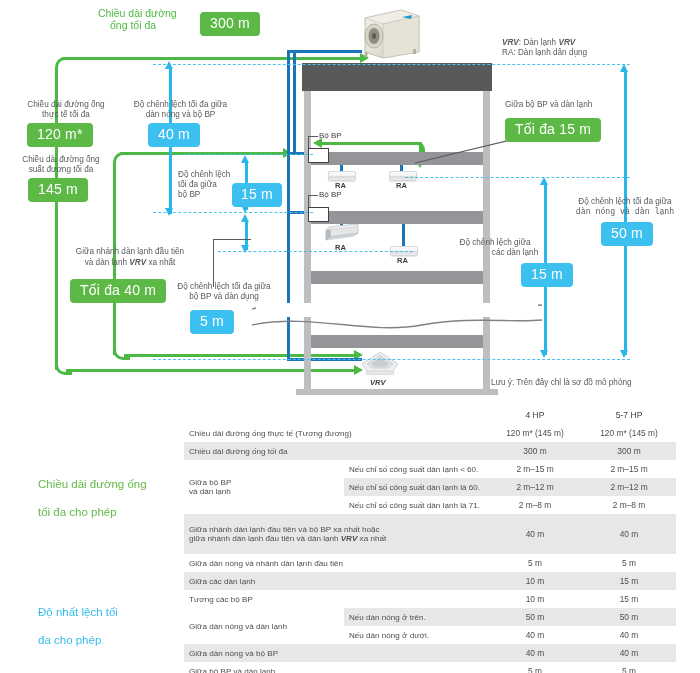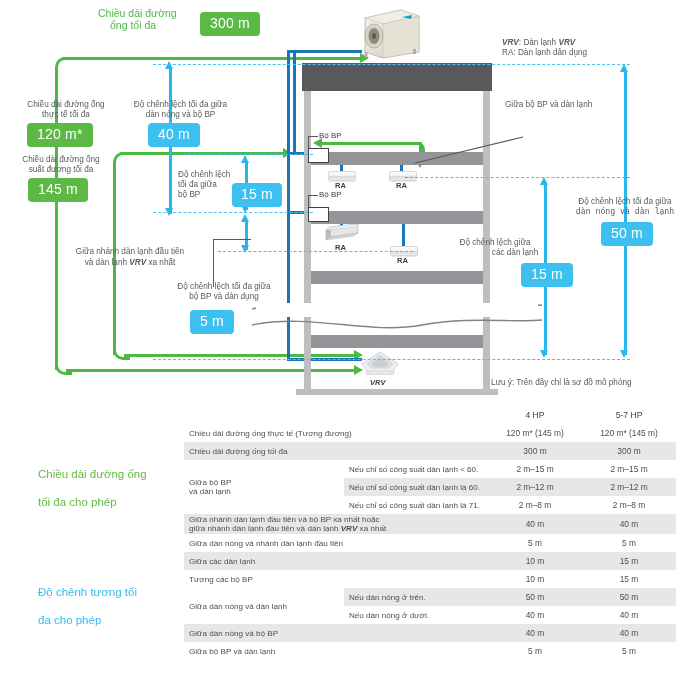--- a/index.html
+++ b/index.html
@@ -299,26 +299,28 @@
 
   <div class="cap" style="left:178px;top:170px;">Độ chênh lệch</div>
   <div class="cap" style="left:178px;top:180px;">tối đa giữa</div>
   <div class="cap" style="left:178px;top:190px;">bộ BP</div>
   <div class="badge blue" style="left:232px;top:183px;font-size:14px;padding:4px 9px 6px 9px;">15 m</div>
 
   <div class="cap c" style="left:50px;top:247px;width:160px;">Giữa nhánh dàn lạnh đầu tiên</div>
   <div class="cap c" style="left:50px;top:258px;width:160px;">
     và dàn lạnh <i>VRV</i> xa nhất
   </div>
+  <div class="badge green" style="left:70px;top:279px;font-size:14px;padding:4px 10px 6px 10px;">Tối đa 40 m</div>
 
   <div class="cap c" style="left:160px;top:282px;width:128px;">Độ chênh lệch tối đa giữa</div>
   <div class="cap c" style="left:160px;top:292px;width:128px;">bộ BP và dàn dụng</div>
   <div class="badge blue" style="left:190px;top:310px;font-size:14px;padding:4px 10px 6px 10px;">5 m</div>
 
   <div class="cap" style="left:505px;top:100px;">Giữa bộ BP và dàn lạnh</div>
+  <div class="badge green" style="left:505px;top:118px;font-size:14px;padding:4px 10px 6px 10px;">Tối đa 15 m</div>
 
   <div class="cap c" style="left:560px;top:197px;width:130px;">Độ chênh lệch tối đa giữa</div>
   <div class="cap c" style="left:560px;top:207px;width:130px;font-family:Liberation Mono, monospace;">dàn nóng và dàn lạnh</div>
   <div class="badge blue" style="left:601px;top:222px;font-size:14px;padding:4px 10px 6px 10px;">50 m</div>
 
   <div class="cap c" style="left:420px;top:238px;width:150px;">Độ chênh lệch giữa</div>
   <div class="cap c" style="left:440px;top:248px;width:150px;">các dàn lạnh</div>
   <div class="badge blue" style="left:521px;top:263px;font-size:14px;padding:4px 10px 6px 10px;">15 m</div>
 
   <div class="cap" style="left:491px;top:378px;">Lưu ý: Trên đây chỉ là sơ đồ mô phỏng</div>
@@ -367,39 +369,39 @@
       <td class="val shade vsep-l">2 m–12 m</td>
     </tr>
 
     <tr>
       <td class="sub">Nếu chỉ số công suất dàn lạnh là 71.</td>
       <td class="val vsep-l">2 m–8 m</td>
       <td class="val vsep-l">2 m–8 m</td>
     </tr>
 
     <tr>
-      <td class="shade" colspan="2" style="height:20px;">
+      <td class="shade" colspan="2" style="height:40px;">
         <div>Giữa nhánh dàn lạnh đầu tiên và bộ BP xa nhất hoặc</div>
         <div>
           <span>giữa nhánh dàn lạnh đầu tiên và dàn lạnh </span><i>VRV</i><span> xa nhất</span>
         </div>
       </td>
       <td class="val shade vsep-l">40 m</td>
       <td class="val shade vsep-l">40 m</td>
     </tr>
 
     <tr>
       <td colspan="2">Giữa dàn nóng và nhánh dàn lạnh đầu tiên</td>
       <td class="val vsep-l">5 m</td>
       <td class="val vsep-l">5 m</td>
     </tr>
 
     <tr>
       <td class="cat cat-blue midline" rowspan="6">
-        <div>Độ chênh tương tối</div>
+        <div>Độ nhất lệch tối</div>
         <div>đa cho phép</div>
       </td>
       <td class="shade midline" colspan="2">Giữa các dàn lạnh</td>
       <td class="val shade midline vsep-l">10 m</td>
       <td class="val shade midline vsep-l">15 m</td>
     </tr>
 
     <tr>
       <td colspan="2">Tương các bộ BP</td>
       <td class="val vsep-l">10 m</td>

